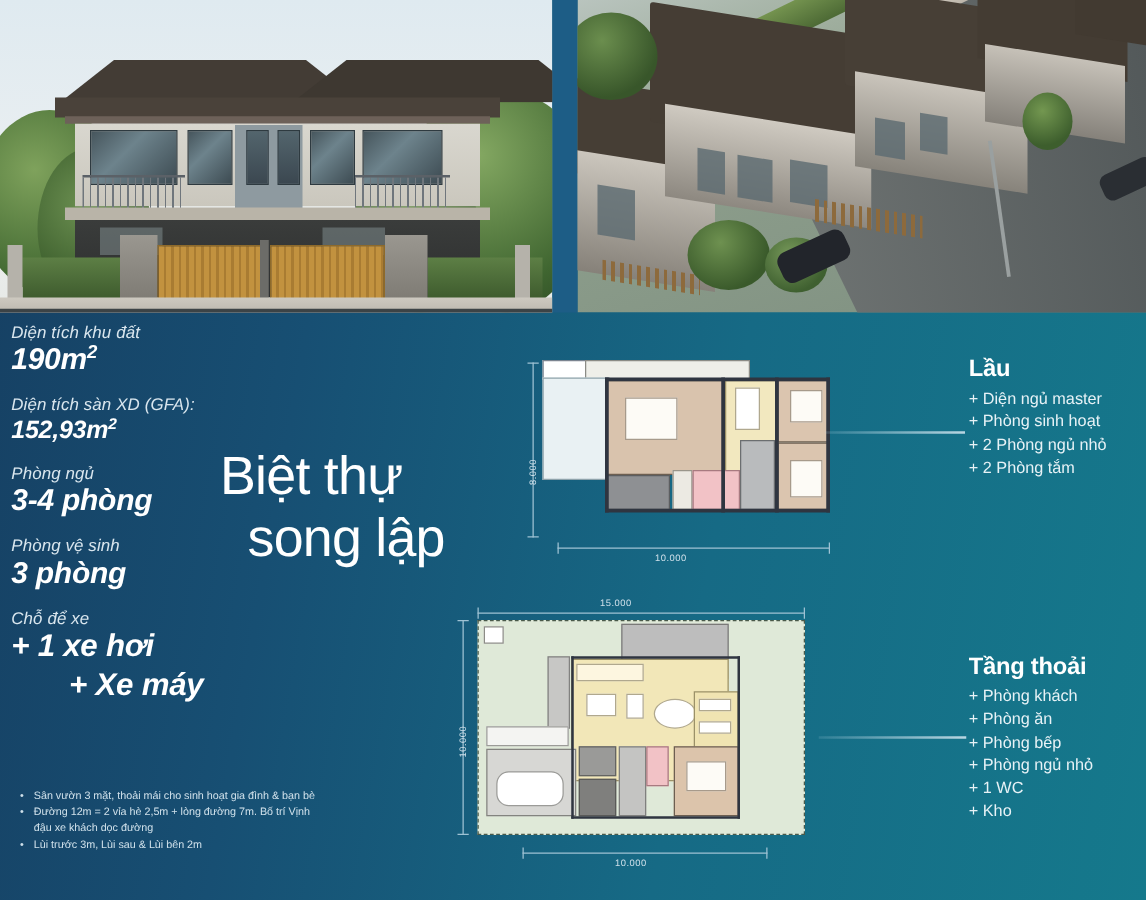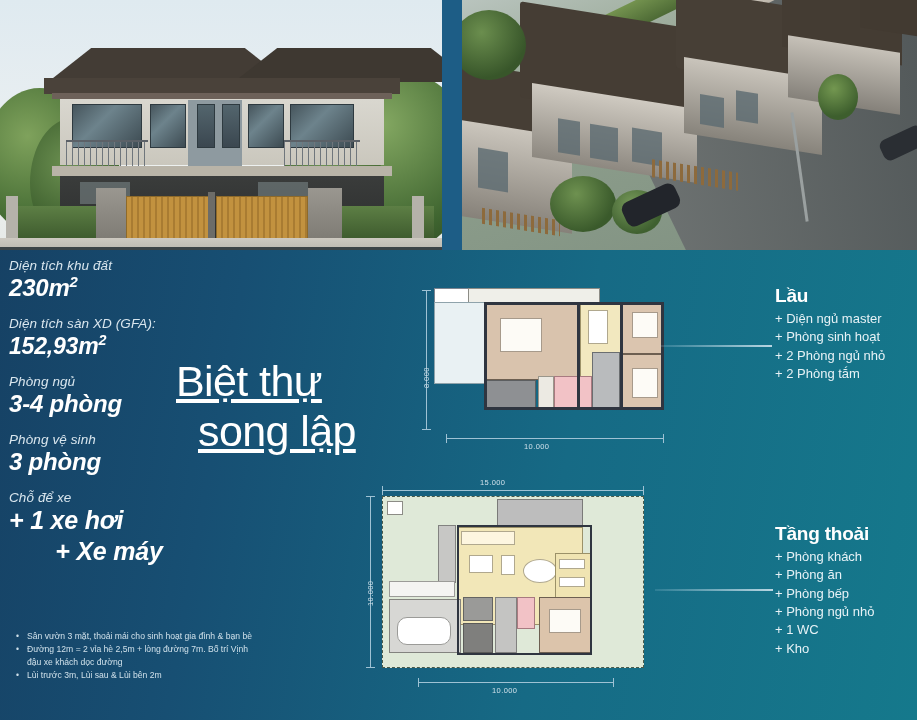--- a/index.html
+++ b/index.html
@@ -94,33 +94,33 @@
   .pergola{position:absolute;background:repeating-linear-gradient(90deg,#8d6a3c 0 3px,transparent 3px 7px);}
   .carA{position:absolute;left:160px;top:192px;width:58px;height:26px;background:#22252b;border-radius:8px;transform:rotate(-25deg);}
   .carB{position:absolute;left:418px;top:132px;width:46px;height:22px;background:#2a2e33;border-radius:7px;transform:rotate(-25deg);}
   .lamp{position:absolute;left:336px;top:112px;width:3px;height:110px;background:#9aa0a0;transform:rotate(-8deg);}
   .gap{position:absolute;left:442px;top:0;width:20px;height:250px;background:#1d5d86;}
 
   
   .specs{position:absolute;left:9px;top:258px;width:200px;font-style:italic;}
   .spec-label{font-size:13.5px;color:#d9e6ee;margin:0 0 1px 0;letter-spacing:.1px;}
   .spec-value{font-size:24px;font-weight:700;color:#ffffff;margin:0 0 14px 0;letter-spacing:-.2px;}
-  .spec-value.sm{font-size:23px;}
+  .spec-value.sm{font-size:20px;}
   .spec-value sup{font-size:.62em;vertical-align:super;font-weight:700;}
   .spec-value.plus{font-size:25px;margin-bottom:2px;}
   .spec-value.plus.last{margin-bottom:0;text-align:center;}
 
   .notes{position:absolute;left:14px;top:630px;width:250px;}
   .note{display:flex;align-items:flex-start;font-size:8.6px;color:#cfe0ea;line-height:1.52;}
   .note .dot{width:11px;flex:0 0 11px;text-align:left;padding-left:2px;}
   .note .txt{flex:1;}
 
   
   .headline{position:absolute;left:176px;top:356px;width:230px;
-     font-size:43px;font-weight:300;color:#ffffff;line-height:1.17;letter-spacing:-.6px;text-decoration:underline;}
+     font-size:43px;font-weight:300;color:#ffffff;line-height:1.17;letter-spacing:-.6px;}
   .headline .l2{display:block;padding-left:22px;}
 
   
   .plan{position:absolute;}
   .plan-upper{left:412px;top:284px;width:262px;height:172px;}
   .plan-lower{left:340px;top:476px;width:330px;height:240px;}
   .dimlabel{position:absolute;font-size:7.5px;color:#cfe0ea;letter-spacing:.4px;white-space:nowrap;}
   .dimlabel.vert{transform:rotate(-90deg);transform-origin:left top;}
   .dimline{position:absolute;background:#9fc2d4;}
 
@@ -217,21 +217,21 @@
       <div class="lamp"></div>
       <div class="carA"></div>
       <div class="carB"></div>
     </div>
   </div>
 
   <div class="specs">
 
     <div>
       <div class="spec-label">Diện tích khu đất</div>
-      <div class="spec-value"><span>230m</span><sup>2</sup></div>
+      <div class="spec-value"><span>190m</span><sup>2</sup></div>
     </div>
 
     <div>
       <div class="spec-label">Diện tích sàn XD (GFA):</div>
       <div class="spec-value sm"><span>152,93m</span><sup>2</sup></div>
     </div>
 
     <div>
       <div class="spec-label">Phòng ngủ</div>
       <div class="spec-value">3-4 phòng</div>

